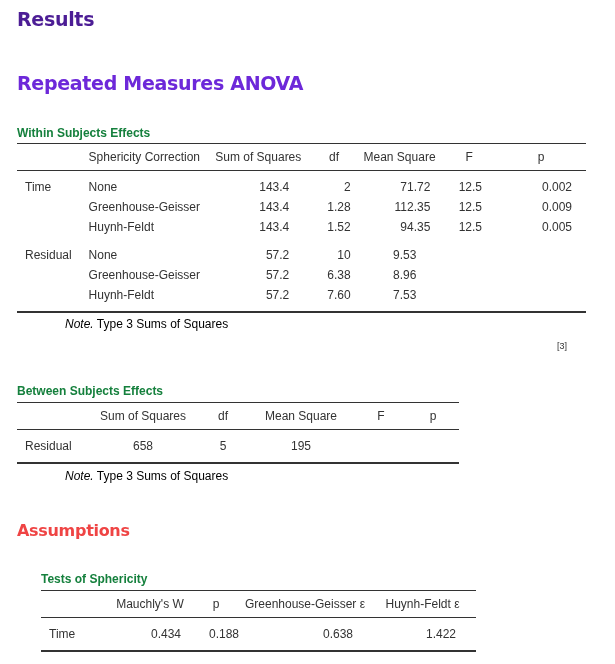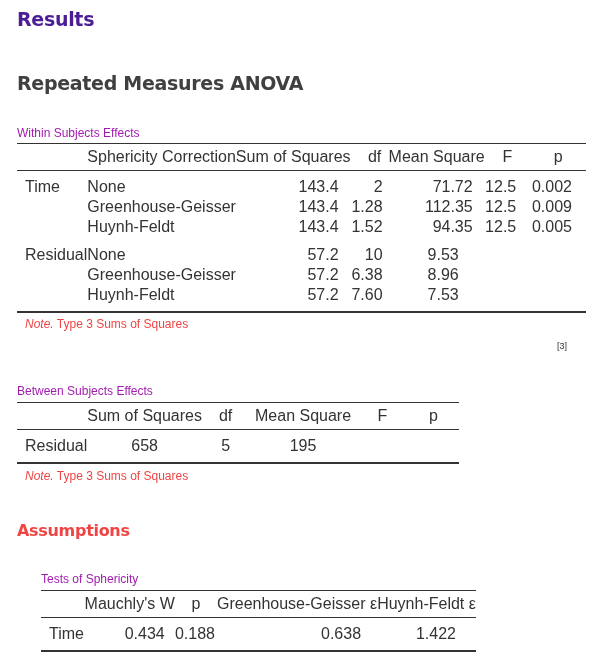--- a/index.html
+++ b/index.html
@@ -8,49 +8,49 @@
       font-family: "Liberation Sans", "DejaVu Sans", sans-serif;
       color: #333333;
     }
     .h1 {
       position: absolute; left: 17px; top: 8px;
       font-size: 19px; font-weight: bold; color: #4c1d95; margin: 0;
       font-family: "DejaVu Sans", sans-serif; letter-spacing: -0.3px;
     }
     .h2 {
       position: absolute; left: 17px; top: 72px;
-      font-size: 19px; font-weight: bold; color: #404040; margin: 0;
+      font-size: 19px; font-weight: bold; color: #6d28d9; margin: 0;
       font-family: "DejaVu Sans", sans-serif; letter-spacing: -0.3px;
     }
     .h3 {
       position: absolute; left: 17px; top: 521px;
       font-size: 16px; font-weight: bold; color: #ef4444; margin: 0;
       font-family: "DejaVu Sans", sans-serif; letter-spacing: -0.3px;
     }
     .tbl-title {
-      position: absolute; font-size: 12px; color: #a21caf;
+      position: absolute; font-size: 12px; color: #15803d; font-weight: bold;
     }
     table.res {
       position: absolute; border-collapse: collapse;
-      font-size: 16px; color: #333;
+      font-size: 12px; color: #333;
     }
     table.res th {
       font-weight: normal; padding: 0; height: 26px;
       border-top: 1px solid #333; border-bottom: 1px solid #333;
       white-space: nowrap;
     }
     table.res td { padding: 0; height: 20px; white-space: nowrap; }
     table.res tr.first td { padding-top: 6px; }
     table.res tr.gap td { padding-top: 8px; }
     table.res tr.last td { padding-bottom: 6px; border-bottom: 2px solid #333; }
     .l { text-align: left; }
     .r { text-align: right; }
     .c { text-align: center; }
     .note {
-      position: absolute; font-size: 12px; color: #ef4444;
+      position: absolute; font-size: 12px; color: #000000; margin-left: 40px;
     }
     .note i { font-style: italic; }
     .ref {
       position: absolute; left: 557px; top: 341px; font-size: 9px; color: #333;
     }
   </style>
 </head>
 <body>
 
 <h1 class="h1">Results</h1>

